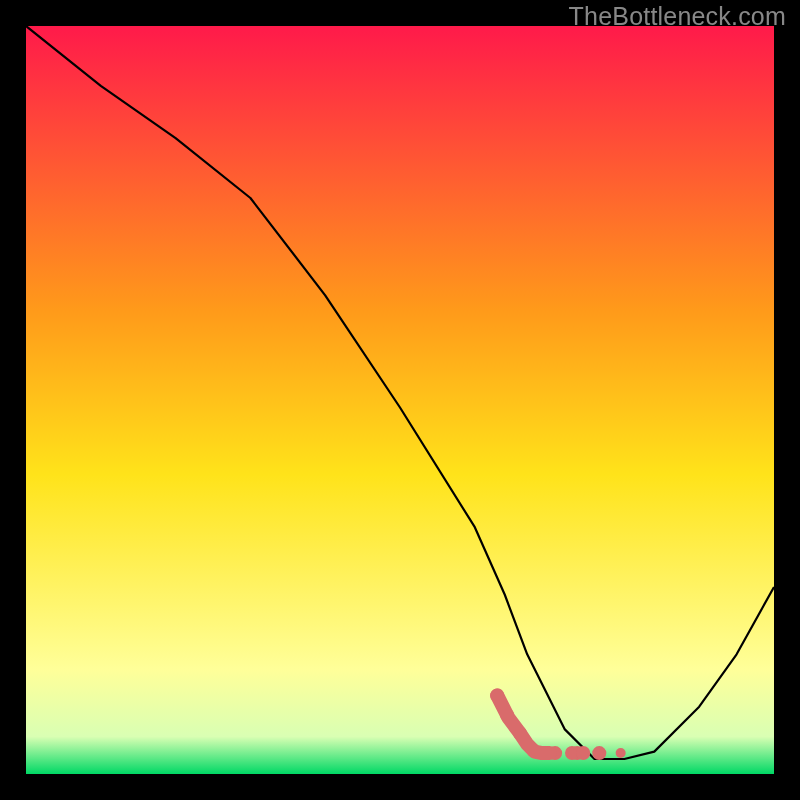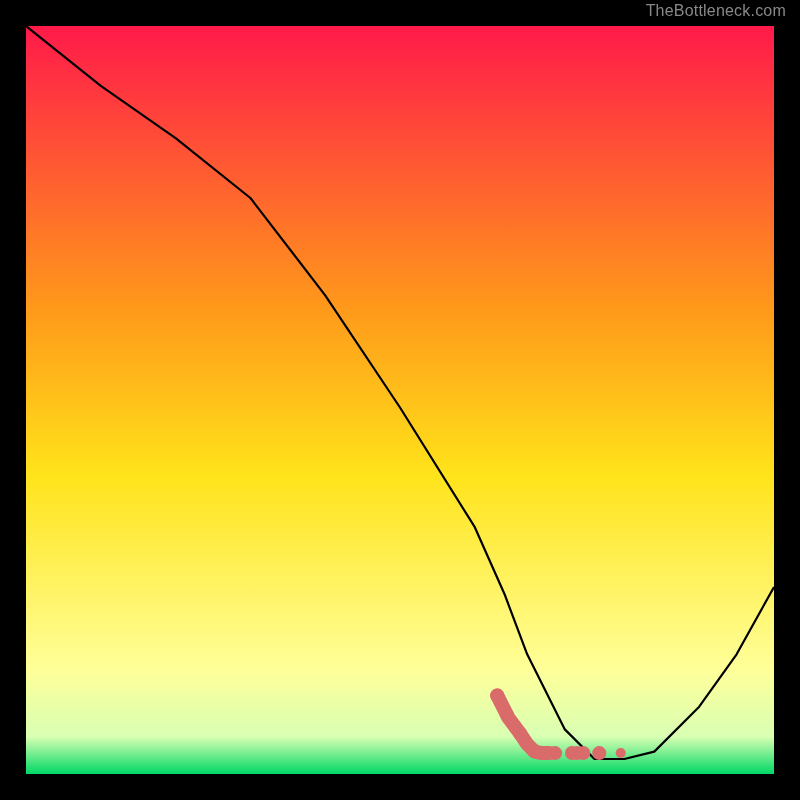--- a/index.html
+++ b/index.html
@@ -15,21 +15,21 @@
     position: relative;
     width: 800px;
     height: 800px;
     background: #000;
   }
   .watermark {
     position: absolute;
     top: 2px;
     right: 14px;
     color: #888;
-    font-size: 16px;
+    font-size: 25px;
     font-weight: normal;
     z-index: 10;
     letter-spacing: 0.2px;
     margin-left: 24px;
   }
   .plot-area {
     position: absolute;
     left: 26px;
     top: 26px;
     width: 748px;

